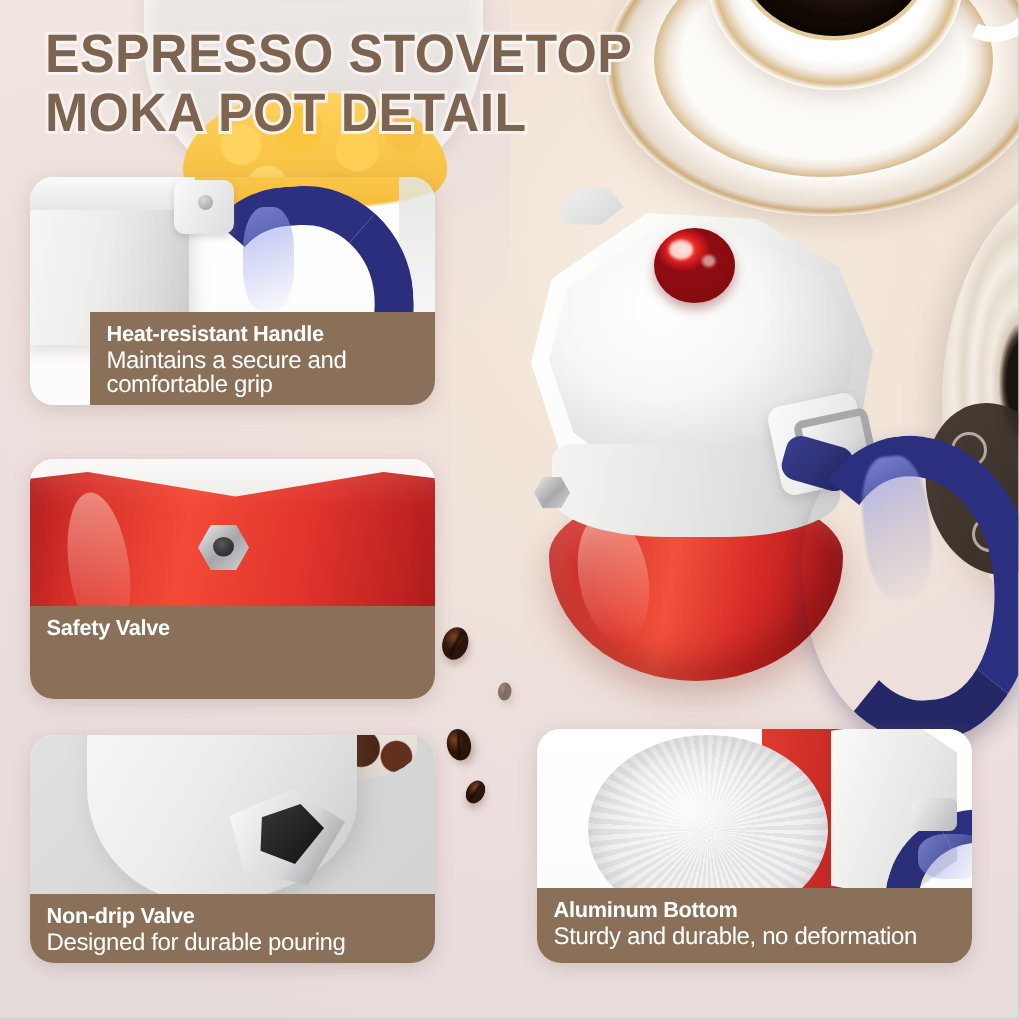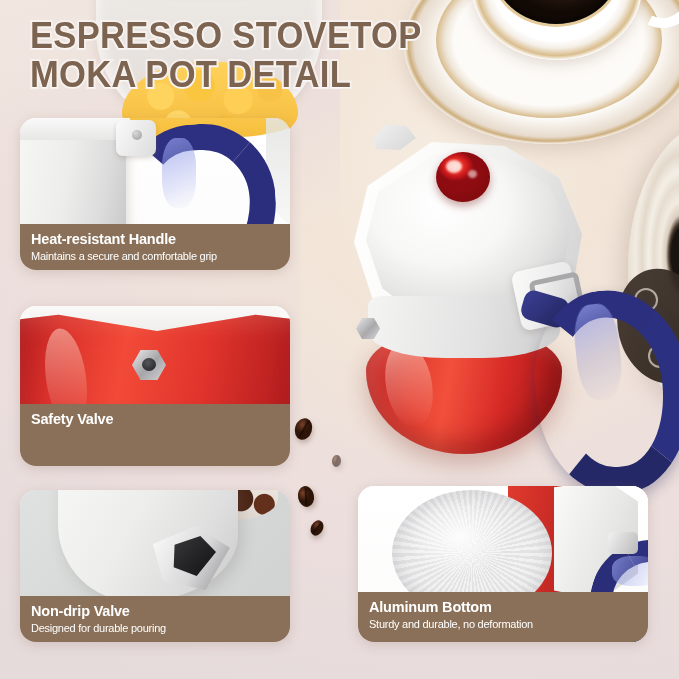--- a/index.html
+++ b/index.html
@@ -144,21 +144,21 @@
   }
   .title-line + .title-line{margin-top:3px;}
 
   
   .card{position:absolute;border-radius:16px;overflow:hidden;
     background:#fff;box-shadow:0 3px 12px rgba(150,125,115,.28);}
   .card-photo{position:absolute;inset:0;overflow:hidden;}
   .card-cap{position:absolute;left:0;right:0;bottom:0;
     background:#8a7058;color:#ffffff;padding:7px 11px 9px 11px;box-sizing:border-box;}
   .cap-title{font-size:14.5px;font-weight:bold;line-height:17px;letter-spacing:-.2px;}
-  .cap-sub{font-size:11px;line-height:15.5px;letter-spacing:-.25px;margin-top:1px;}
+  .cap-sub{font-size:16px;line-height:15.5px;letter-spacing:-.25px;margin-top:1px;}
 
   
   #card1{left:20px;top:118px;width:270px;height:152px;}
   #card1 .p-bg{position:absolute;inset:0;background:linear-gradient(180deg,#ffffff,#fbfbfb);}
   #card1 .p-food{position:absolute;left:86px;top:-26px;width:190px;height:46px;
     background:linear-gradient(180deg,#ffd35c,#f6bc3b);border-radius:0 0 40% 40%;filter:blur(.6px);}
   #card1 .p-glass{position:absolute;left:246px;top:-10px;width:70px;height:118px;border-radius:0 0 46% 46%;
     background:linear-gradient(180deg,rgba(226,228,226,.9),rgba(240,240,238,.4));}
   #card1 .p-body{position:absolute;left:-6px;top:4px;width:112px;height:108px;border-radius:4px 10px 4px 4px;
     background:linear-gradient(100deg,#f7f7f6 0%,#ededec 48%,#dcdcdc 78%,#cacaca 100%);
@@ -168,21 +168,21 @@
   #card1 .p-latch{position:absolute;left:96px;top:2px;width:40px;height:36px;border-radius:7px;
     background:linear-gradient(120deg,#fafafa,#dcdcdd);box-shadow:0 2px 5px rgba(130,115,105,.28);}
   #card1 .p-screw{position:absolute;left:112px;top:12px;width:10px;height:10px;border-radius:50%;
     background:radial-gradient(circle at 35% 30%,#d9d9da,#9a9a9c);}
   #card1 .p-handle{position:absolute;left:108px;top:6px;width:96px;height:110px;
     border:26px solid transparent;border-top-color:#2d3080;border-right-color:#2b2e7c;
     border-bottom-color:#242765;border-radius:48% 52% 50% 50%/44% 50% 56% 50%;
     transform:rotate(-4deg);}
   #card1 .p-hgloss{position:absolute;left:142px;top:20px;width:34px;height:70px;border-radius:40%;
     background:linear-gradient(160deg,rgba(150,160,235,.7),rgba(60,66,150,0));filter:blur(.5px);}
-  #card1 .card-cap{height:46px;}
+  #card1 .card-cap{height:62px;margin-left:40px;}
 
   
   #card2{left:20px;top:306px;width:270px;height:160px;}
   #card2 .p-bg{position:absolute;inset:0;background:linear-gradient(180deg,#fbfaf9,#f4f2f0);}
   #card2 .p-white{position:absolute;left:10px;top:-6px;width:250px;height:40px;border-radius:0 0 50% 50%;
     background:linear-gradient(180deg,#fcfcfb,#eceae6);}
   #card2 .p-red{position:absolute;left:-8px;top:6px;width:290px;height:136px;
     border-radius:0 0 12px 12px;
     background:linear-gradient(100deg,#b01c20 0%,#d9302a 16%,#f24a38 38%,#e1342c 64%,#a8171b 100%);
     clip-path:polygon(0% 6%, 16% 2%, 50% 14%, 84% 2%, 100% 6%, 100% 100%, 0% 100%);

